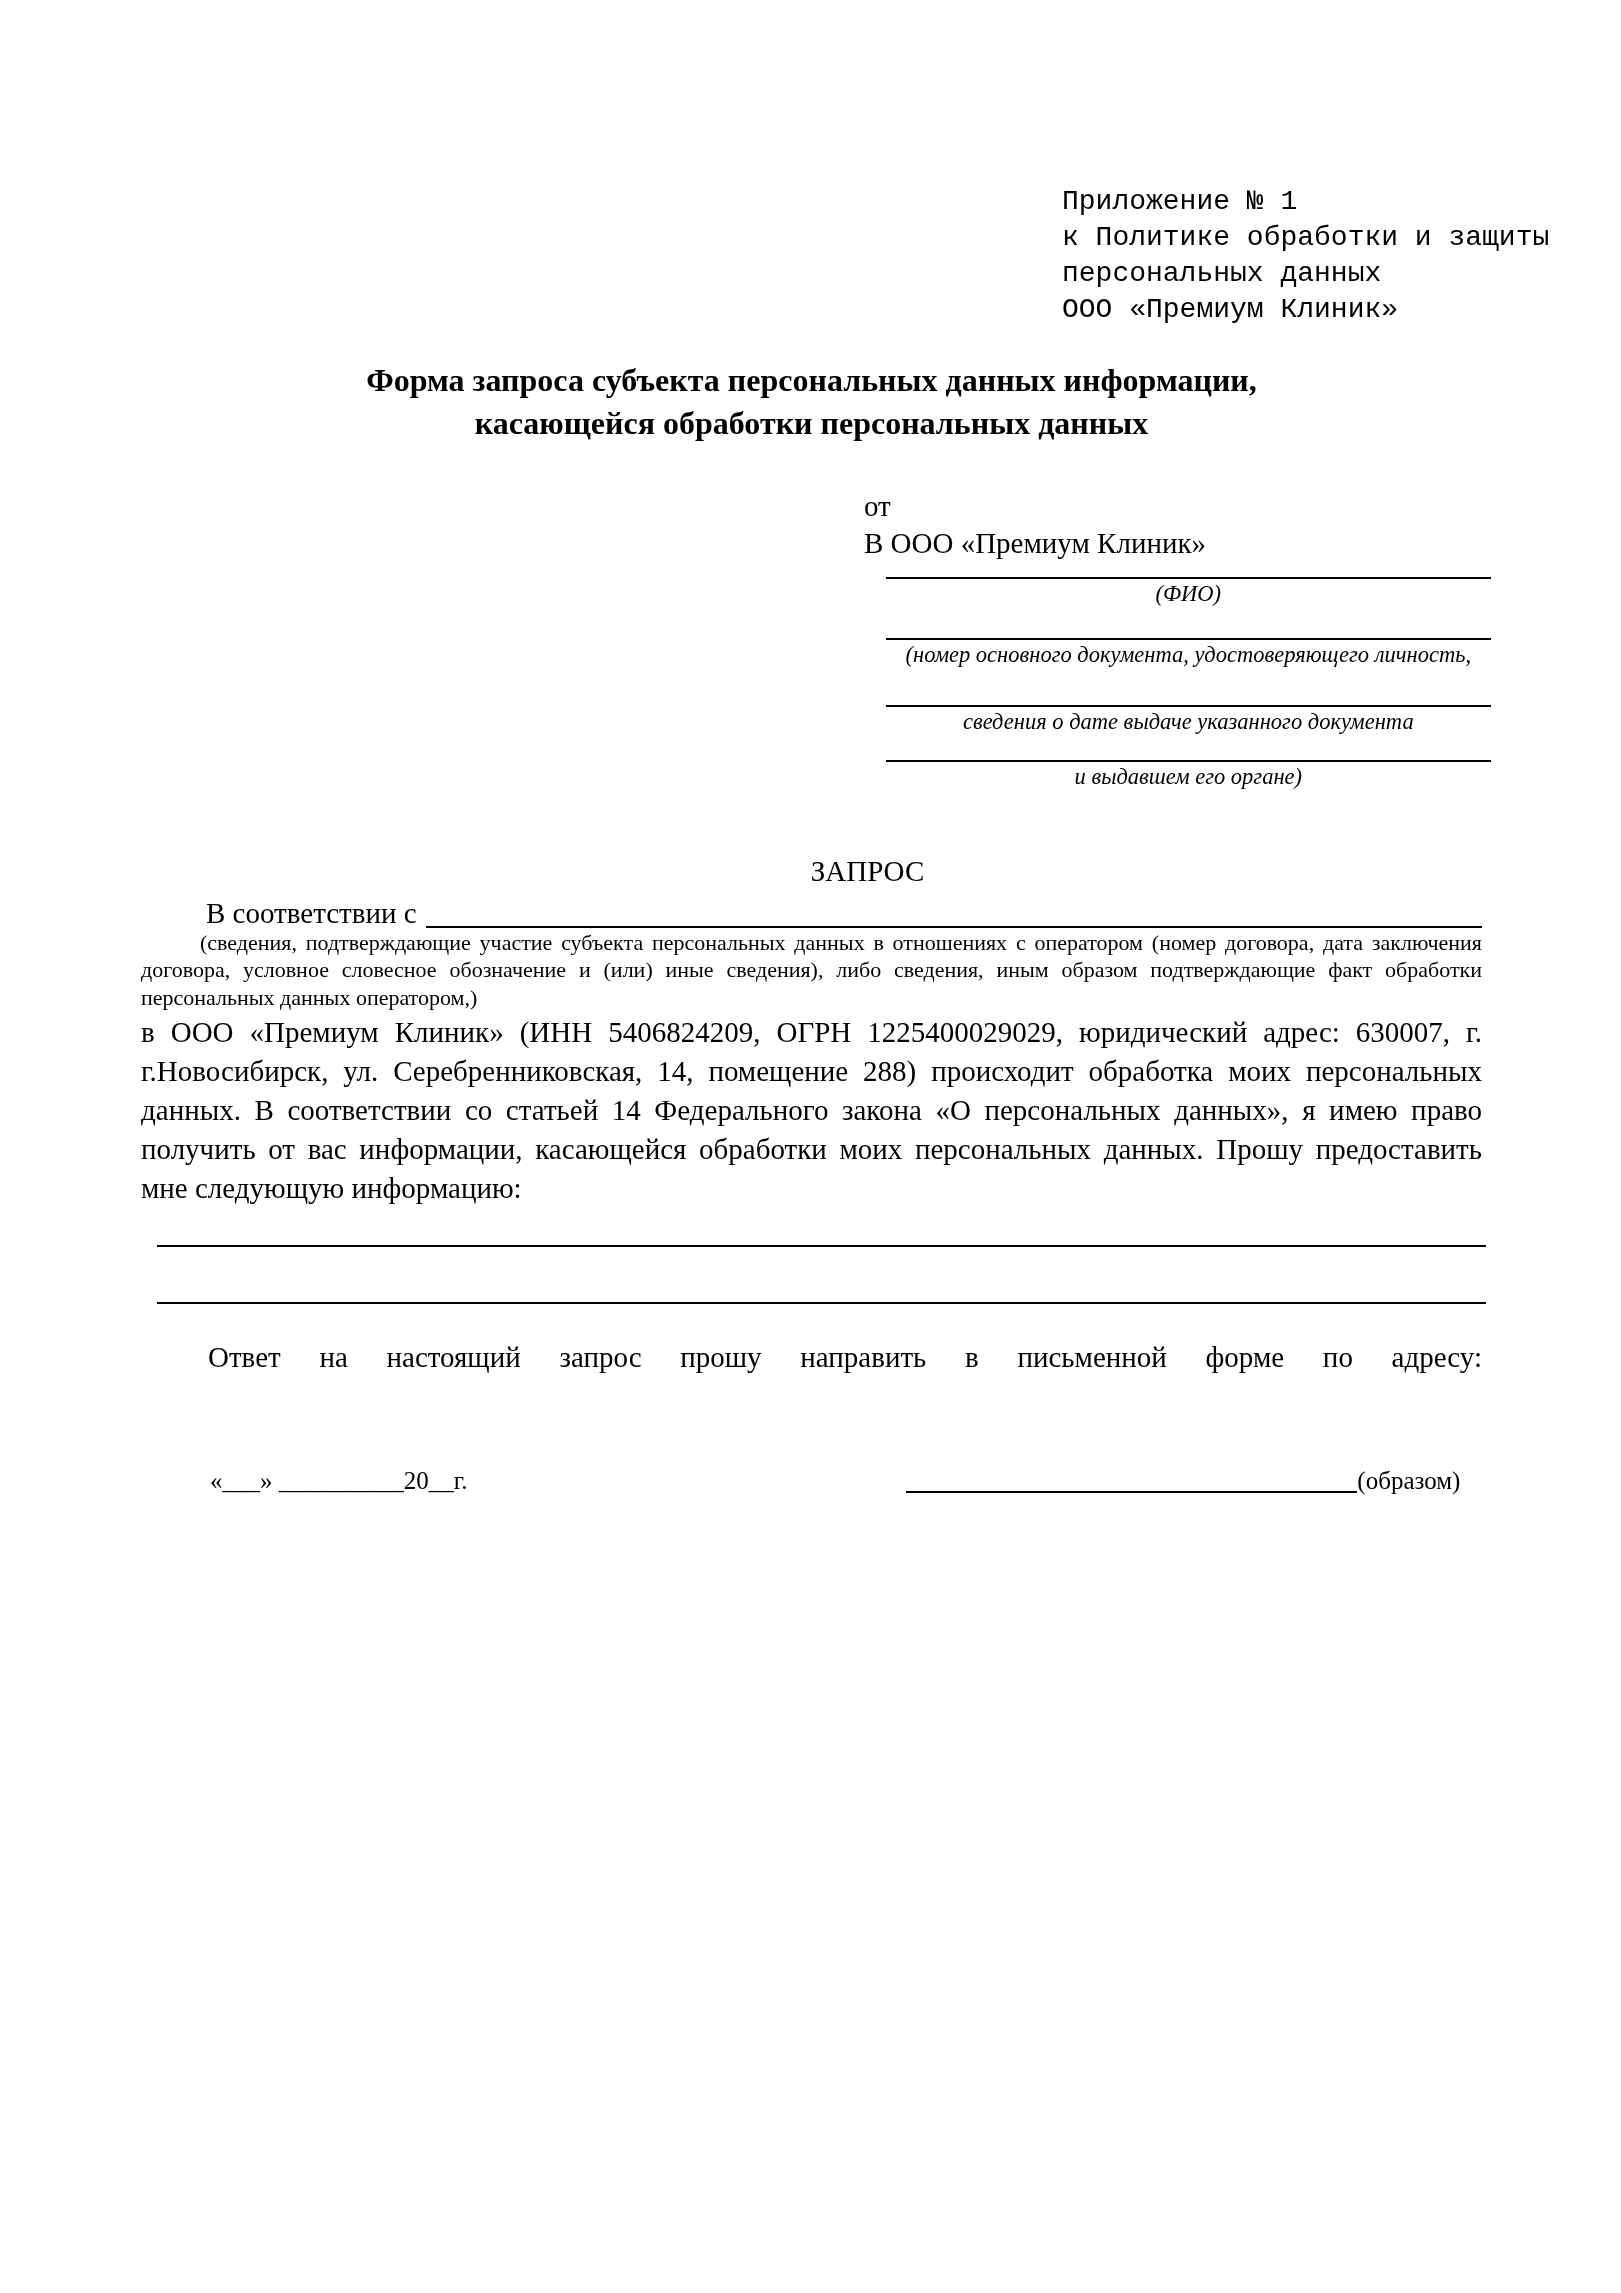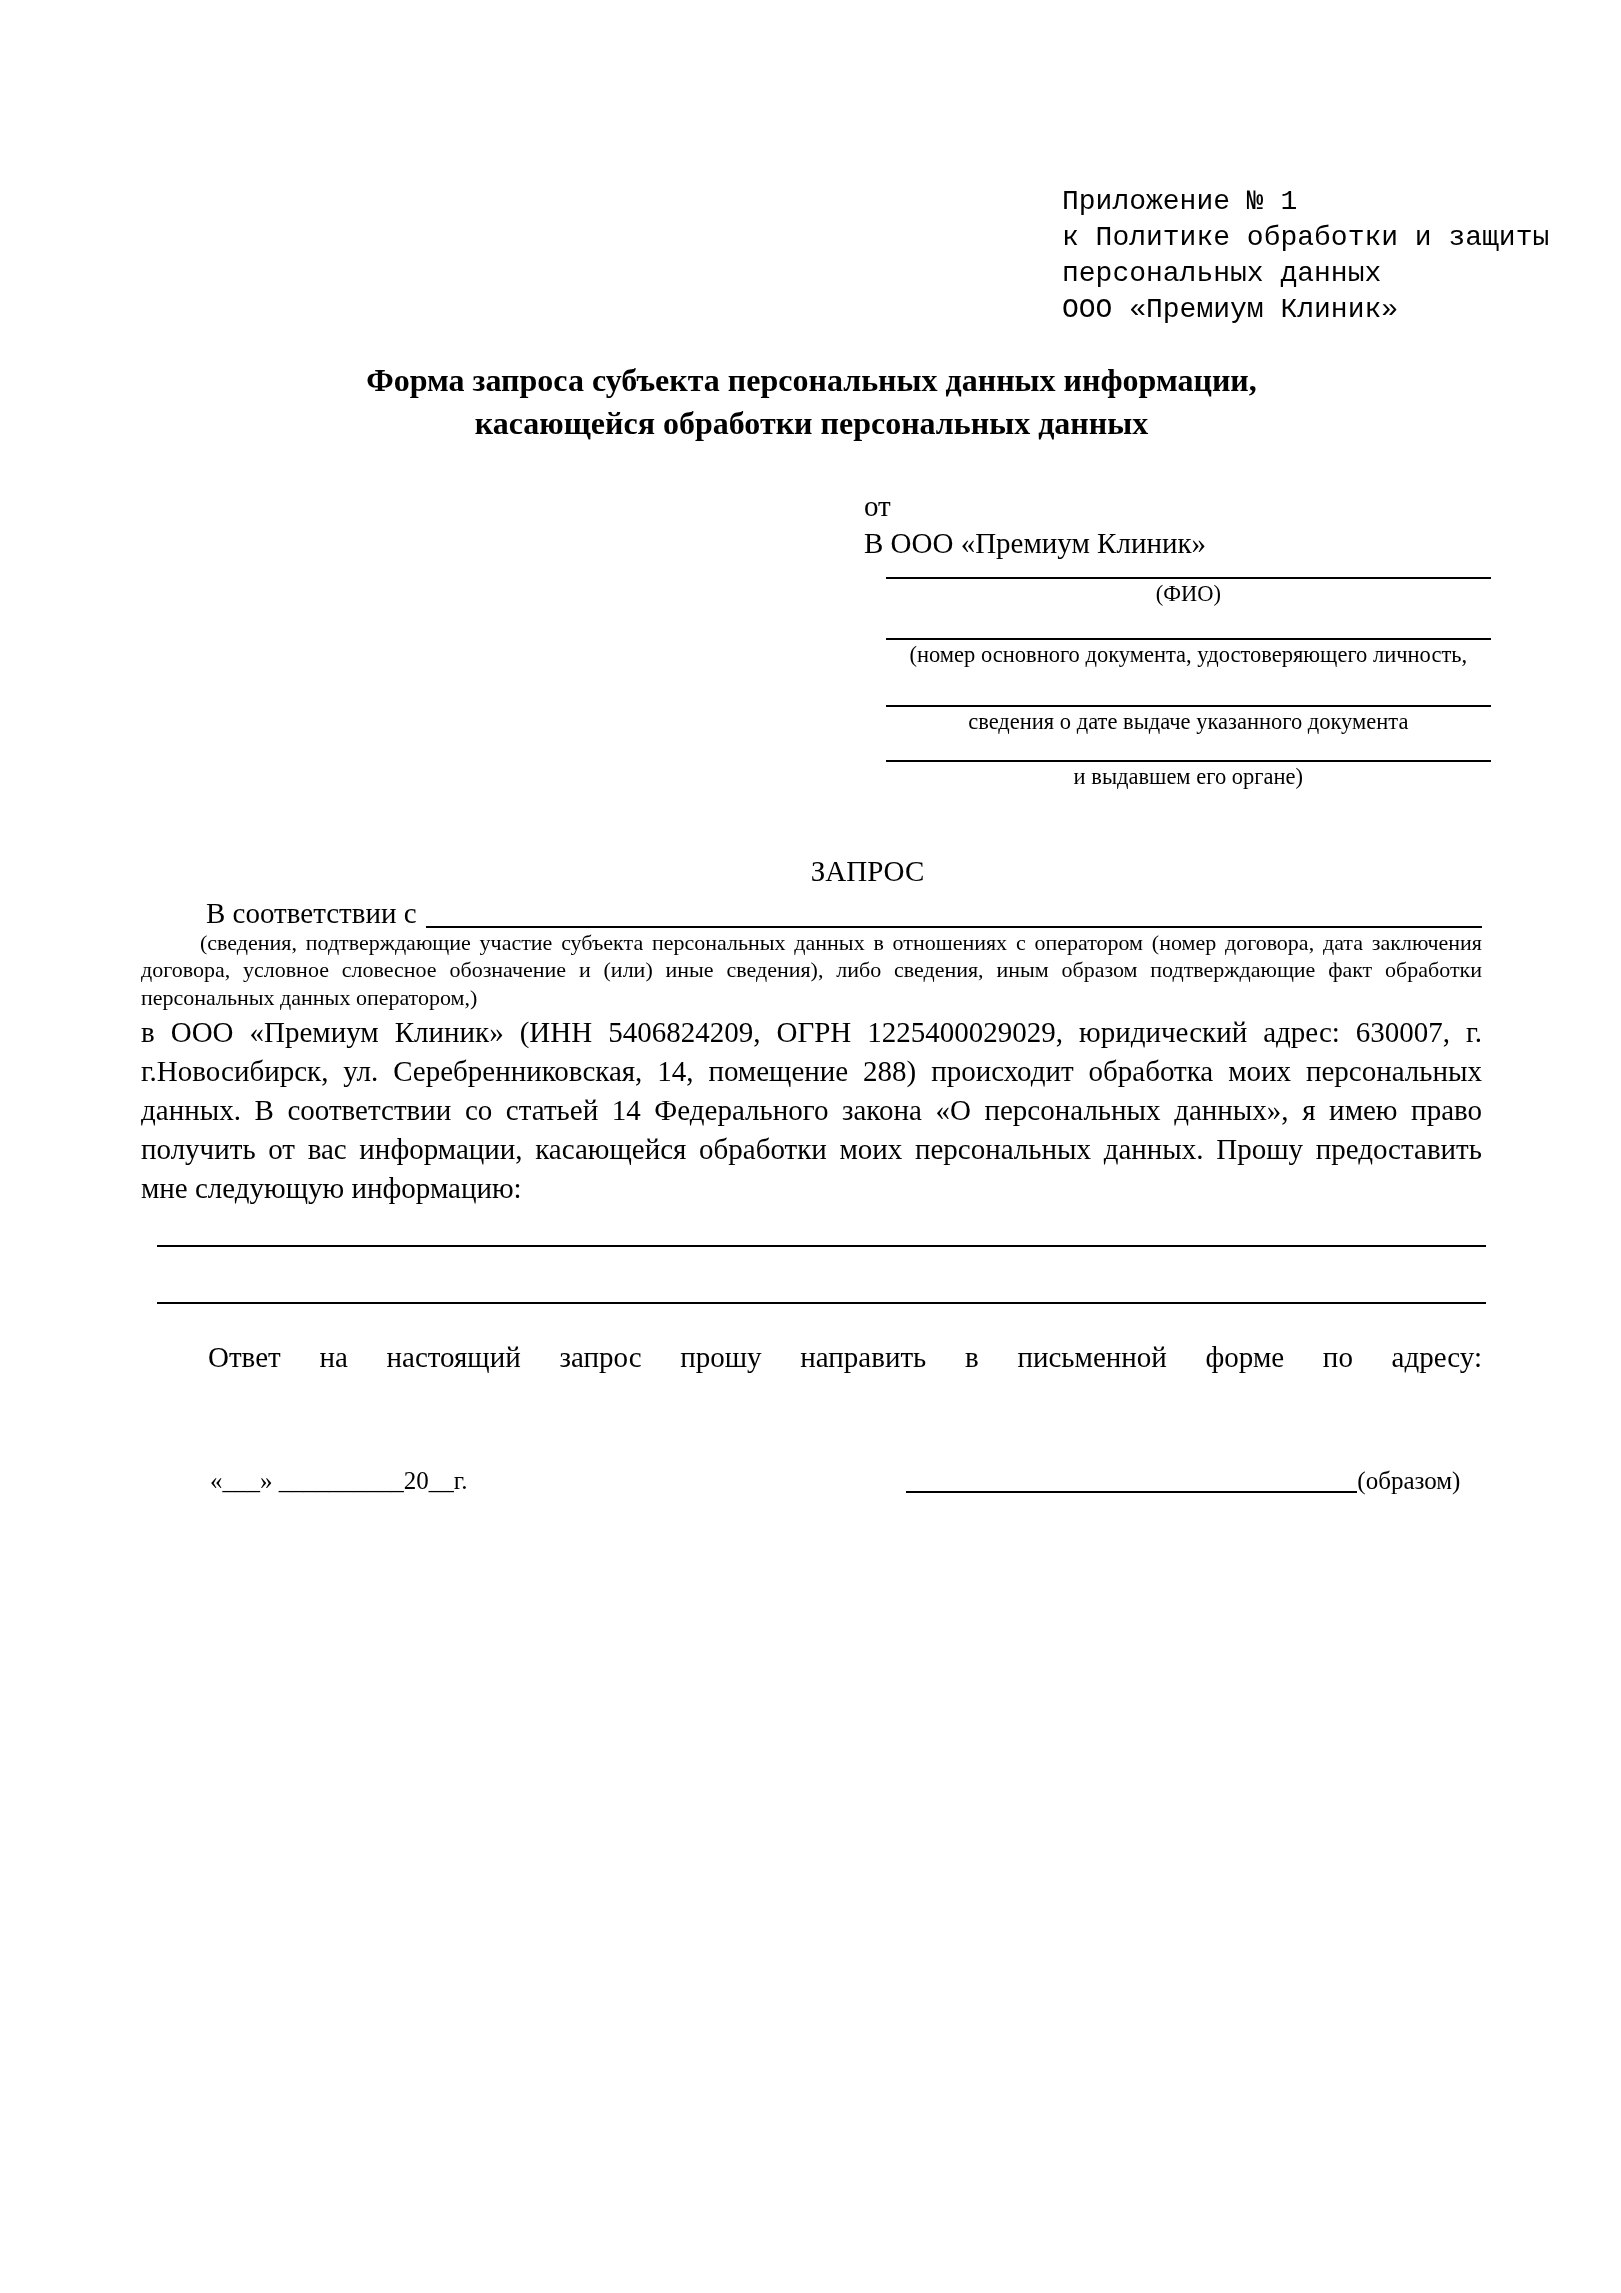--- a/index.html
+++ b/index.html
@@ -25,21 +25,21 @@
     position:absolute; left:864px; top:488px; width:627px;
     font-size:29px; line-height:37px;
   }
   .field-line {
     border-top:2.9px solid #000;
     margin-left:21.6px;
   }
   .field-caption {
     margin-left:21.6px;
     text-align:center;
-    font-size:22.5px; line-height:29px;
+    font-size:22.5px; line-height:29px;font-style:italic;
   }
   .f1 .field-line { margin-top:14.7px; }
   .f2 .field-line { margin-top:30px; }
   .f3 .field-line { margin-top:36px; }
   .f4 .field-line { margin-top:24.5px; }
   .request-heading {
     position:absolute; left:141px; top:853px; width:1341px;
     text-align:center; text-indent:112px;
     font-size:29px; line-height:37px;
   }

